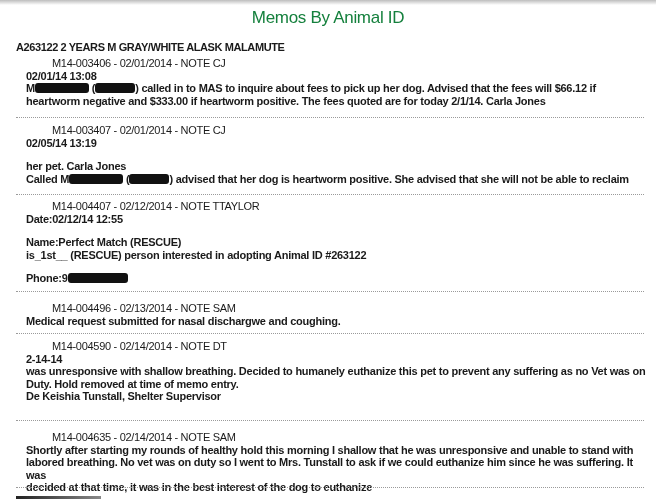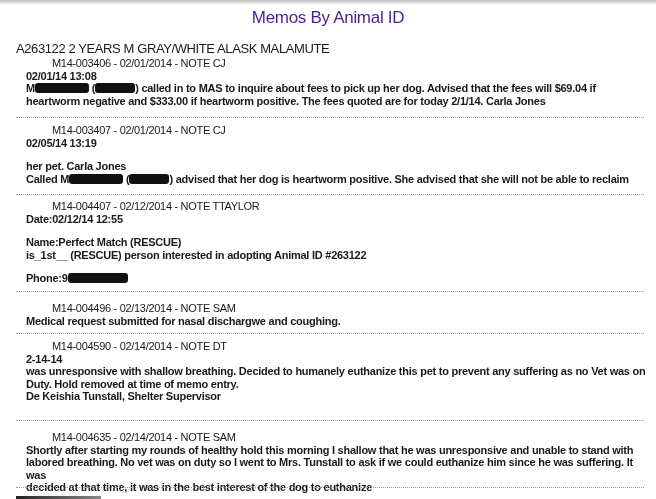--- a/index.html
+++ b/index.html
@@ -7,26 +7,26 @@
     width: 656px; height: 499px; overflow: hidden; position: relative;
     background: #ffffff; color: #1a1a1a;
     font-family: "Liberation Sans", sans-serif;
   }
   .topshade {
     position: absolute; left: 0; top: 0; width: 656px; height: 5px;
     background: linear-gradient(#bdbdbd, #ffffff);
   }
   .title {
     position: absolute; top: 8px; left: 0; width: 656px; text-align: center;
-    font-size: 17px; color: #4c1d95;
+    font-size: 17px; color: #15803d;
     letter-spacing: -0.3px;
   }
   .animal-header {
     position: absolute; left: 16px; top: 41px;
-    font-size: 13px; font-weight: normal; letter-spacing: -0.4px;
+    font-size: 11px; font-weight: bold; letter-spacing: -0.4px;
   }
   .memo { position: absolute; left: 16px; width: 630px; font-size: 11px; line-height: 12.5px; }
   .memo-head { letter-spacing: -0.3px; padding-left: 36px; }
   .memo-body { padding-left: 10px; letter-spacing: -0.25px; font-weight: bold; }
   .memo-body p { margin: 0; }
   .gap { height: 11px; }
   .divider {
     position: absolute; left: 16px; width: 628px; height: 0;
     border-top: 1px dotted #9a9a9a;
   }
@@ -45,21 +45,21 @@
 <div class="topshade"></div>
 
 <div class="title">Memos By Animal ID</div>
 
 <div class="animal-header">A263122 2 YEARS M GRAY/WHITE ALASK MALAMUTE</div>
 
 <div class="memo" style="top:57px">
   <div class="memo-head">M14-003406 - 02/01/2014 - NOTE CJ</div>
   <div class="memo-body">
     <p>02/01/14 13:08</p>
-    <p><span>M</span><span class="redact" style="width:54px"></span> <span>(</span><span class="redact" style="width:40px"></span><span>) called in to MAS to inquire about fees to pick up her dog.  Advised that the fees will $69.04 if</span></p>
+    <p><span>M</span><span class="redact" style="width:54px"></span> <span>(</span><span class="redact" style="width:40px"></span><span>) called in to MAS to inquire about fees to pick up her dog.  Advised that the fees will $66.12 if</span></p>
     <p>heartworm negative and $333.00 if heartworm positive.  The fees quoted are for today 2/1/14.  Carla Jones</p>
   </div>
 </div>
 <div class="divider" style="top:117px"></div>
 
 <div class="memo" style="top:124px">
   <div class="memo-head">M14-003407 - 02/01/2014 - NOTE CJ</div>
   <div class="memo-body">
     <p>02/05/14 13:19</p>
     <div class="gap"></div>

